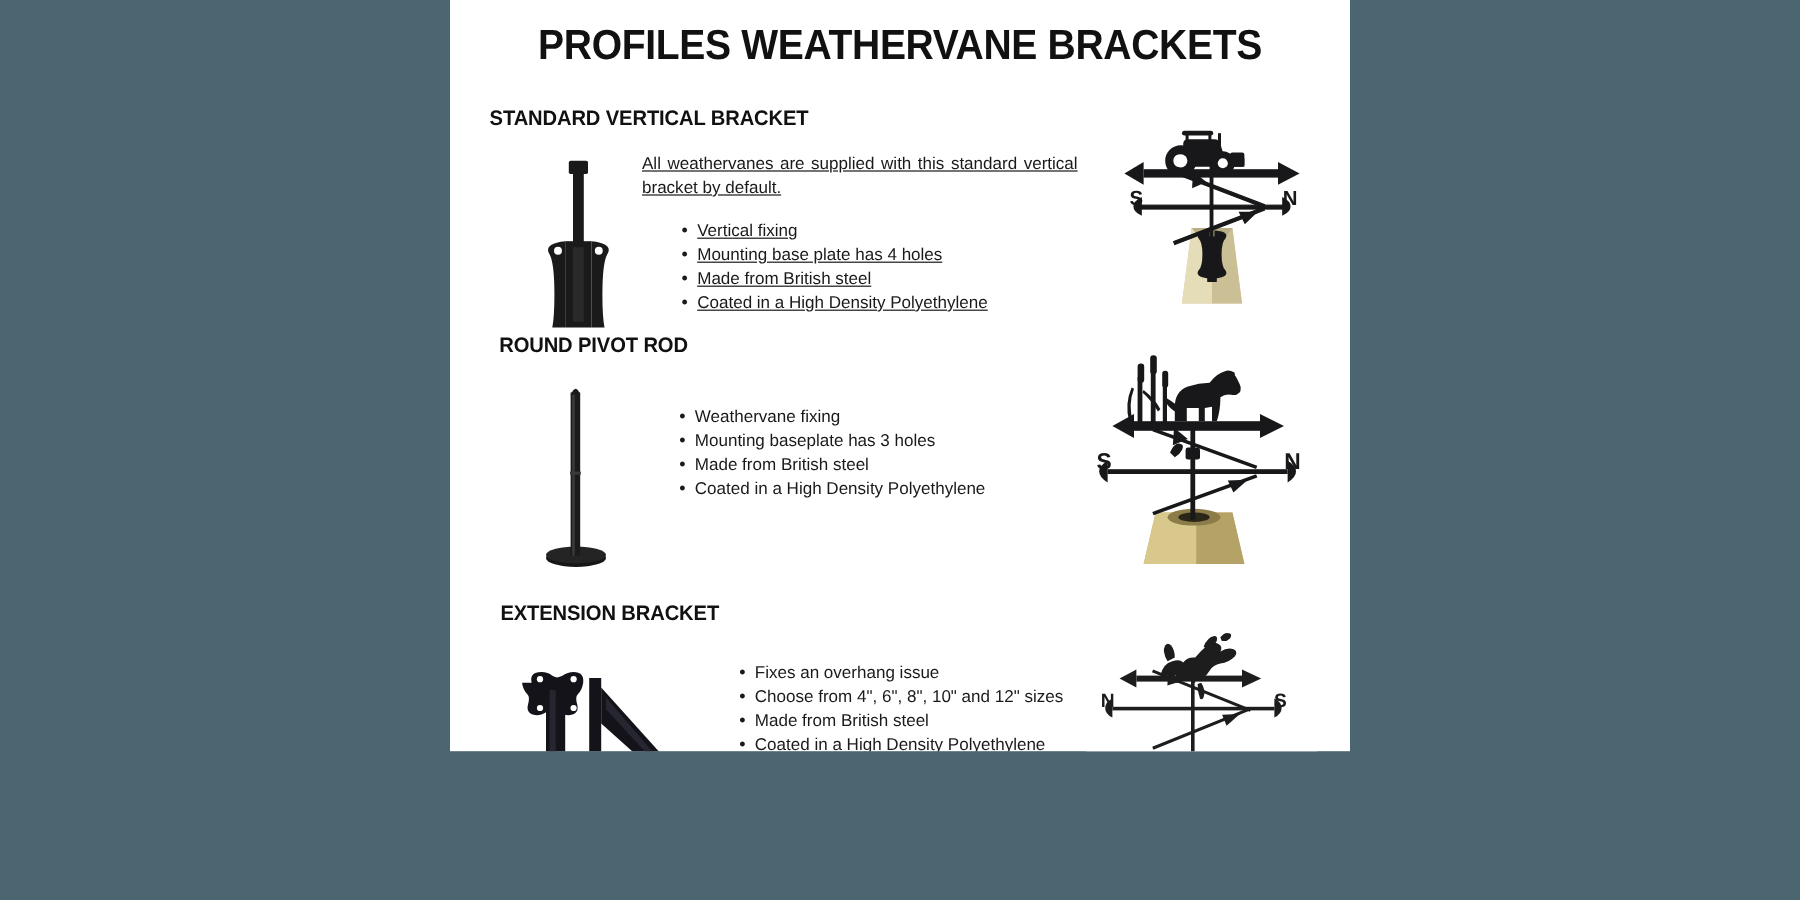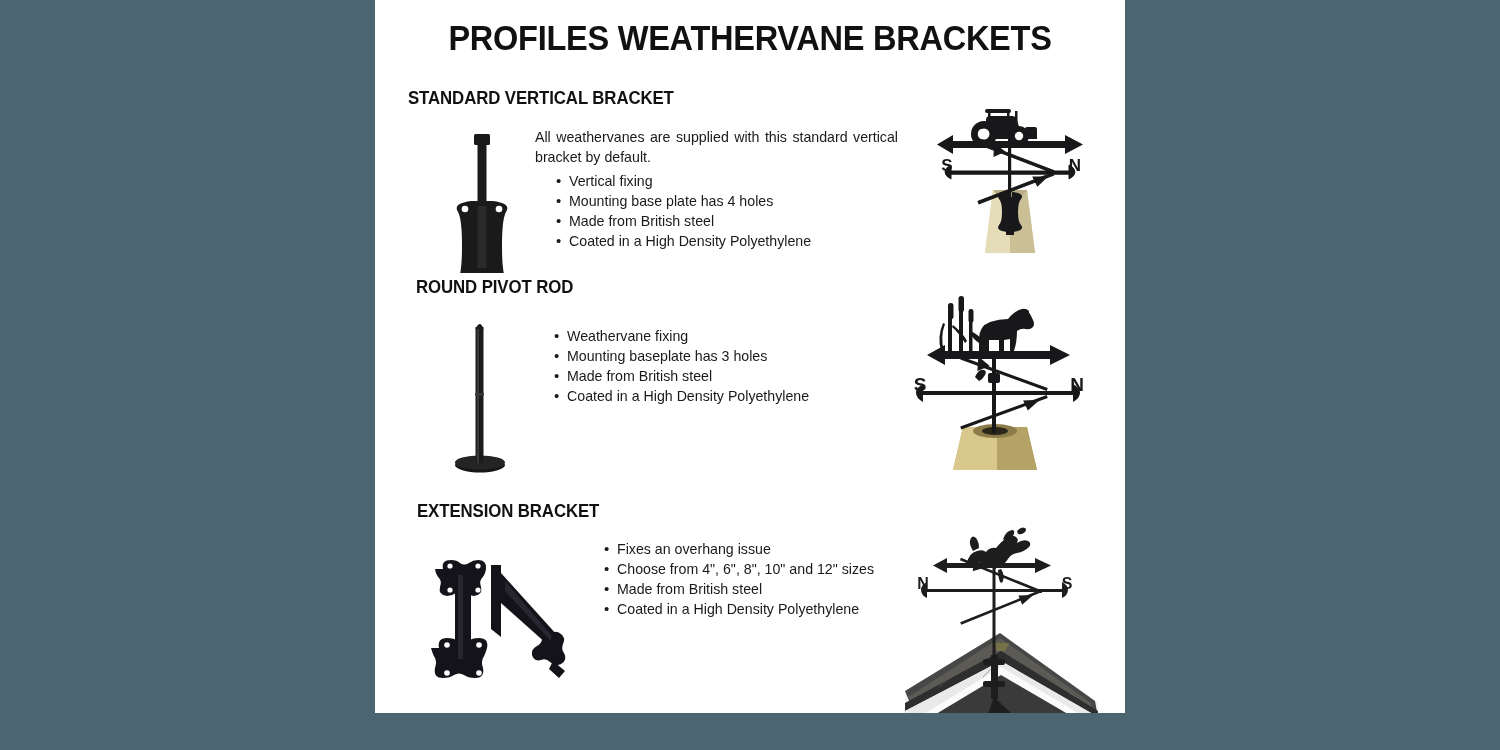--- a/index.html
+++ b/index.html
@@ -12,21 +12,21 @@
     height: 750px;
     background: #4b6670;
     font-family: "Liberation Sans", sans-serif;
     overflow: hidden;
   }
   #page {
     position: absolute;
     left: 375px;
     top: 0;
     width: 750px;
-    height: 713px;
+    height: 626px;
     background: #ffffff;
     overflow: hidden;
   }
 
   
   #doc-title {
     position: absolute;
     left: 0;
     top: 18px;
     width: 750px;
@@ -63,21 +63,21 @@
     font-size: 14.2px;
     line-height: 20px;
     color: #1a1a1a;
     text-align: justify;
     text-justify: inter-word;
   }
   .body-text p {
     margin: 0;
   }
   .feature-list {
-    margin: 4px;
+    margin: 16px;
     padding: 0;
     list-style: none;
   }
   .feature-list li {
     position: relative;
     padding-left: 30px;
     line-height: 20px;
     text-align: left;
   }
   .feature-list li::before {
@@ -122,21 +122,21 @@
         <g fill="#ffffff">
           <circle cx="35" cy="81" r="3.3"></circle>
           <circle cx="69" cy="81" r="3.3"></circle>
           <circle cx="35" cy="155" r="3.3"></circle>
           <circle cx="69" cy="155" r="3.3"></circle>
         </g>
         <rect x="47.5" y="78" width="9" height="62" fill="#2a2a2a"></rect>
       </svg>
     </div>
 
-    <div class="body-text" style="left:160px; top:127px; width:363px;">
+    <div class="body-text" style="left:160px; top:127px; width:363px;text-decoration:underline;">
       <p>All weathervanes are supplied with this standard vertical bracket by default.</p>
       <ul class="feature-list">
         <li>Vertical fixing</li>
         <li>Mounting base plate has 4 holes</li>
         <li>Made from British steel</li>
         <li>Coated in a High Density Polyethylene</li>
       </ul>
     </div>
 
     <div class="photo" style="left:550px; top:93px; width:170px; height:162px;">

